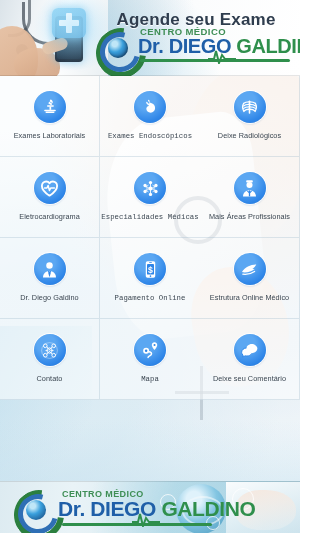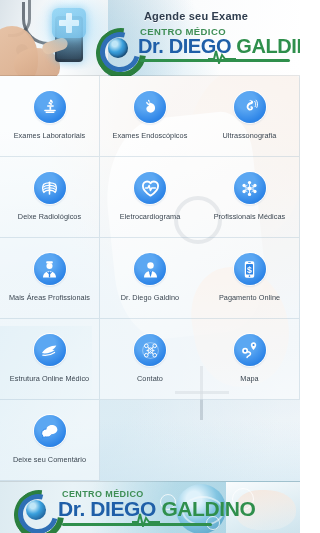--- a/index.html
+++ b/index.html
@@ -42,21 +42,21 @@
   .hdr-plate{position:absolute;left:52px;top:8px;width:34px;height:30px;border-radius:6px;
     background:linear-gradient(150deg,rgba(150,215,245,.95),rgba(90,175,225,.85));
     box-shadow:0 0 10px rgba(120,200,240,.8);}
   .hdr-cross-v{position:absolute;left:66px;top:13px;width:6px;height:20px;background:#fff;border-radius:1px;}
   .hdr-cross-h{position:absolute;left:59px;top:20px;width:20px;height:6px;background:#fff;border-radius:1px;}
   .hdr-glow{position:absolute;left:30px;top:-10px;width:90px;height:80px;border-radius:50%;
     background:radial-gradient(circle,rgba(160,220,250,.55),rgba(160,220,250,0) 70%);}
 
   .hdr-tagline{
     position:absolute;left:96px;top:10px;width:200px;text-align:center;
-    font-size:11px;font-weight:bold;color:#2f3d4e;letter-spacing:.2px;
+    font-size:17px;font-weight:bold;color:#2f3d4e;letter-spacing:.2px;
     text-shadow:0 1px 0 rgba(255,255,255,.85);
   }
   
   .hdr-logo{position:absolute;left:96px;top:26px;width:200px;height:44px;}
   .logo-mark{position:absolute;left:0;top:2px;width:42px;height:38px;}
   .logo-c{position:absolute;left:0;top:0;width:38px;height:38px;border-radius:50%;
     border:6px solid #2b7f3f;border-right-color:transparent;transform:rotate(-38deg);}
   .logo-c2{position:absolute;left:4px;top:4px;width:30px;height:30px;border-radius:50%;
     border:5px solid #2f6fb5;border-right-color:transparent;transform:rotate(-30deg);}
   .logo-ball{position:absolute;left:12px;top:10px;width:20px;height:20px;border-radius:50%;
@@ -104,21 +104,21 @@
     background:linear-gradient(0deg,rgba(196,224,238,.5),rgba(255,255,255,0));}
 
   .tile{
     position:relative;display:flex;flex-direction:column;align-items:center;justify-content:center;
     box-sizing:border-box;
     border-right:1px solid rgba(150,180,200,.30);
     border-bottom:1px solid rgba(150,180,200,.30);
     background:rgba(255,255,255,.55);
     cursor:pointer;
   }
-  .tile:nth-child(3n){border-right:none;}
+  .tile:nth-child(3n){border-right:none;font-family:Liberation Mono, monospace;}
   .tile .ic{
     width:32px;height:32px;border-radius:50%;
     background:radial-gradient(circle at 38% 30%,#5ba7f2 0 30%,#2f86e8 70%,#1f6fd0 100%);
     box-shadow:0 0 0 1px rgba(255,255,255,.9),0 1px 2px rgba(30,80,150,.30);
     display:flex;align-items:center;justify-content:center;
     margin-bottom:9px;
   }
   .tile .ic svg{display:block;}
   .tile .lbl{
     font-size:7.3px;color:#3b4651;text-align:center;line-height:1.15;
@@ -225,30 +225,20 @@
 
     <div class="tile">
       <div class="ic">
         <svg width="20" height="20" viewBox="0 0 24 24">
           <path d="M9.6 4.2c0-1 1.6-1.1 1.7-.1 .1 1.6 .4 2.6 2 3 3 .8 4.8 3 4.8 6.1 0 3.3-2.4 5.6-5.3 5.6-3 0-5.2-2-5.2-4.6 0-1.6 .9-2.7 2.1-3.1 .9-.3 1.1-1.2 .3-1.5-1.8-.7-2.6-2-2.6-3.3 0-.9 1.5-1 1.6-.1 .1 .9 .6 1.4 1.4 1.6 .9 .2 1.2-.5 .9-1.2-.4-.8-1.7-1.2-1.7-2.4z" fill="#fff"></path>
         </svg>
       </div>
       <div class="lbl">Exames Endoscópicos</div>
     </div>
 
-    <div class="tile">
-      <div class="ic">
-        <svg width="20" height="20" viewBox="0 0 24 24">
-          <path d="M12.6 4.4c1.6-.6 3.2 .3 3.2 1.8 0 1.3-1.1 2-2.3 2.4-1.6 .5-2.6 1.2-3.1 2.4-.4 1-.2 2 .6 2.6 .7 .6 1.7 .6 2.3 .1 .5-.4 .2-1.1-.4-1-.5 .1-.9-.3-.7-.8 .3-.8 1.6-1 2.5-.4 1 .7 1.2 2.2 .4 3.3-1.1 1.6-3.5 1.9-5.2 .7-2-1.4-2.5-4.2-1.2-6.4 .8-1.4 2-2.2 3.4-2.7 .8-.3 1.2-.6 1.2-1 0-.5-.6-.7-1.2-.5-.6 .2-1-.4-.5-.8 .3-.2 .6-.4 1-.7z" fill="#fff"></path>
-          <path d="M17.6 5.1c1.5 1.6 1.8 4.6 .6 6.6" fill="none" stroke="#fff" stroke-width="1.1" stroke-linecap="round"></path>
-          <path d="M19.4 3.8c2 2.3 2.3 6.2 .8 8.8" fill="none" stroke="#fff" stroke-width="1.1" stroke-linecap="round"></path>
-        </svg>
-      </div>
-      <div class="lbl">Ultrassonografia</div>
-    </div>
 
     <div class="tile">
       <div class="ic">
         <svg width="21" height="21" viewBox="0 0 24 24">
           <rect x="11.1" y="4" width="1.8" height="15" rx=".8" fill="#fff"></rect>
           <path d="M11.3 5.6c-2.6 0-4.6 .6-5.8 1.6M12.7 5.6c2.6 0 4.6 .6 5.8 1.6" stroke="#fff" stroke-width="1.5" fill="none" stroke-linecap="round"></path>
           <path d="M11.3 8.4c-2.8 0-4.9 .7-6.1 1.8M12.7 8.4c2.8 0 4.9 .7 6.1 1.8" stroke="#fff" stroke-width="1.5" fill="none" stroke-linecap="round"></path>
           <path d="M11.3 11.2c-2.8 0-4.8 .7-6 1.8M12.7 11.2c2.8 0 4.8 .7 6 1.8" stroke="#fff" stroke-width="1.5" fill="none" stroke-linecap="round"></path>
           <path d="M11.3 14c-2.4 0-4.1 .7-5.2 1.8M12.7 14c2.4 0 4.1 .7 5.2 1.8" stroke="#fff" stroke-width="1.5" fill="none" stroke-linecap="round"></path>
           <path d="M5.2 7.4C4 9.6 4 13.8 5.6 16.6M18.8 7.4c1.2 2.2 1.2 6.4-.4 9.2" stroke="#fff" stroke-width="1.5" fill="none" stroke-linecap="round"></path>
@@ -275,21 +265,21 @@
           </g>
           <circle cx="12" cy="12" r="2.4" fill="#fff"></circle>
           <circle cx="12" cy="5.2" r="1.9" fill="#fff"></circle>
           <circle cx="12" cy="18.8" r="1.9" fill="#fff"></circle>
           <circle cx="5.8" cy="8.6" r="1.9" fill="#fff"></circle>
           <circle cx="18.2" cy="8.6" r="1.9" fill="#fff"></circle>
           <circle cx="5.8" cy="15.4" r="1.9" fill="#fff"></circle>
           <circle cx="18.2" cy="15.4" r="1.9" fill="#fff"></circle>
         </svg>
       </div>
-      <div class="lbl">Profissionais Médicas</div>
+      <div class="lbl">Especialidades Médicas</div>
     </div>
 
     <div class="tile">
       <div class="ic">
         <svg width="21" height="21" viewBox="0 0 24 24">
           <rect x="8.2" y="2.6" width="7.6" height="2.4" rx="1" fill="#fff"></rect>
           <circle cx="12" cy="8" r="3.5" fill="#fff"></circle>
           <path d="M4.6 21c0-4.1 3.3-7 7.4-7s7.4 2.9 7.4 7z" fill="#fff"></path>
           <path d="M12 14.2v6.8" stroke="#2f86e8" stroke-width="1.5"></path>
           <path d="M9.6 14.6l2.4 2.6 2.4-2.6" fill="none" stroke="#2f86e8" stroke-width="1.2"></path>

